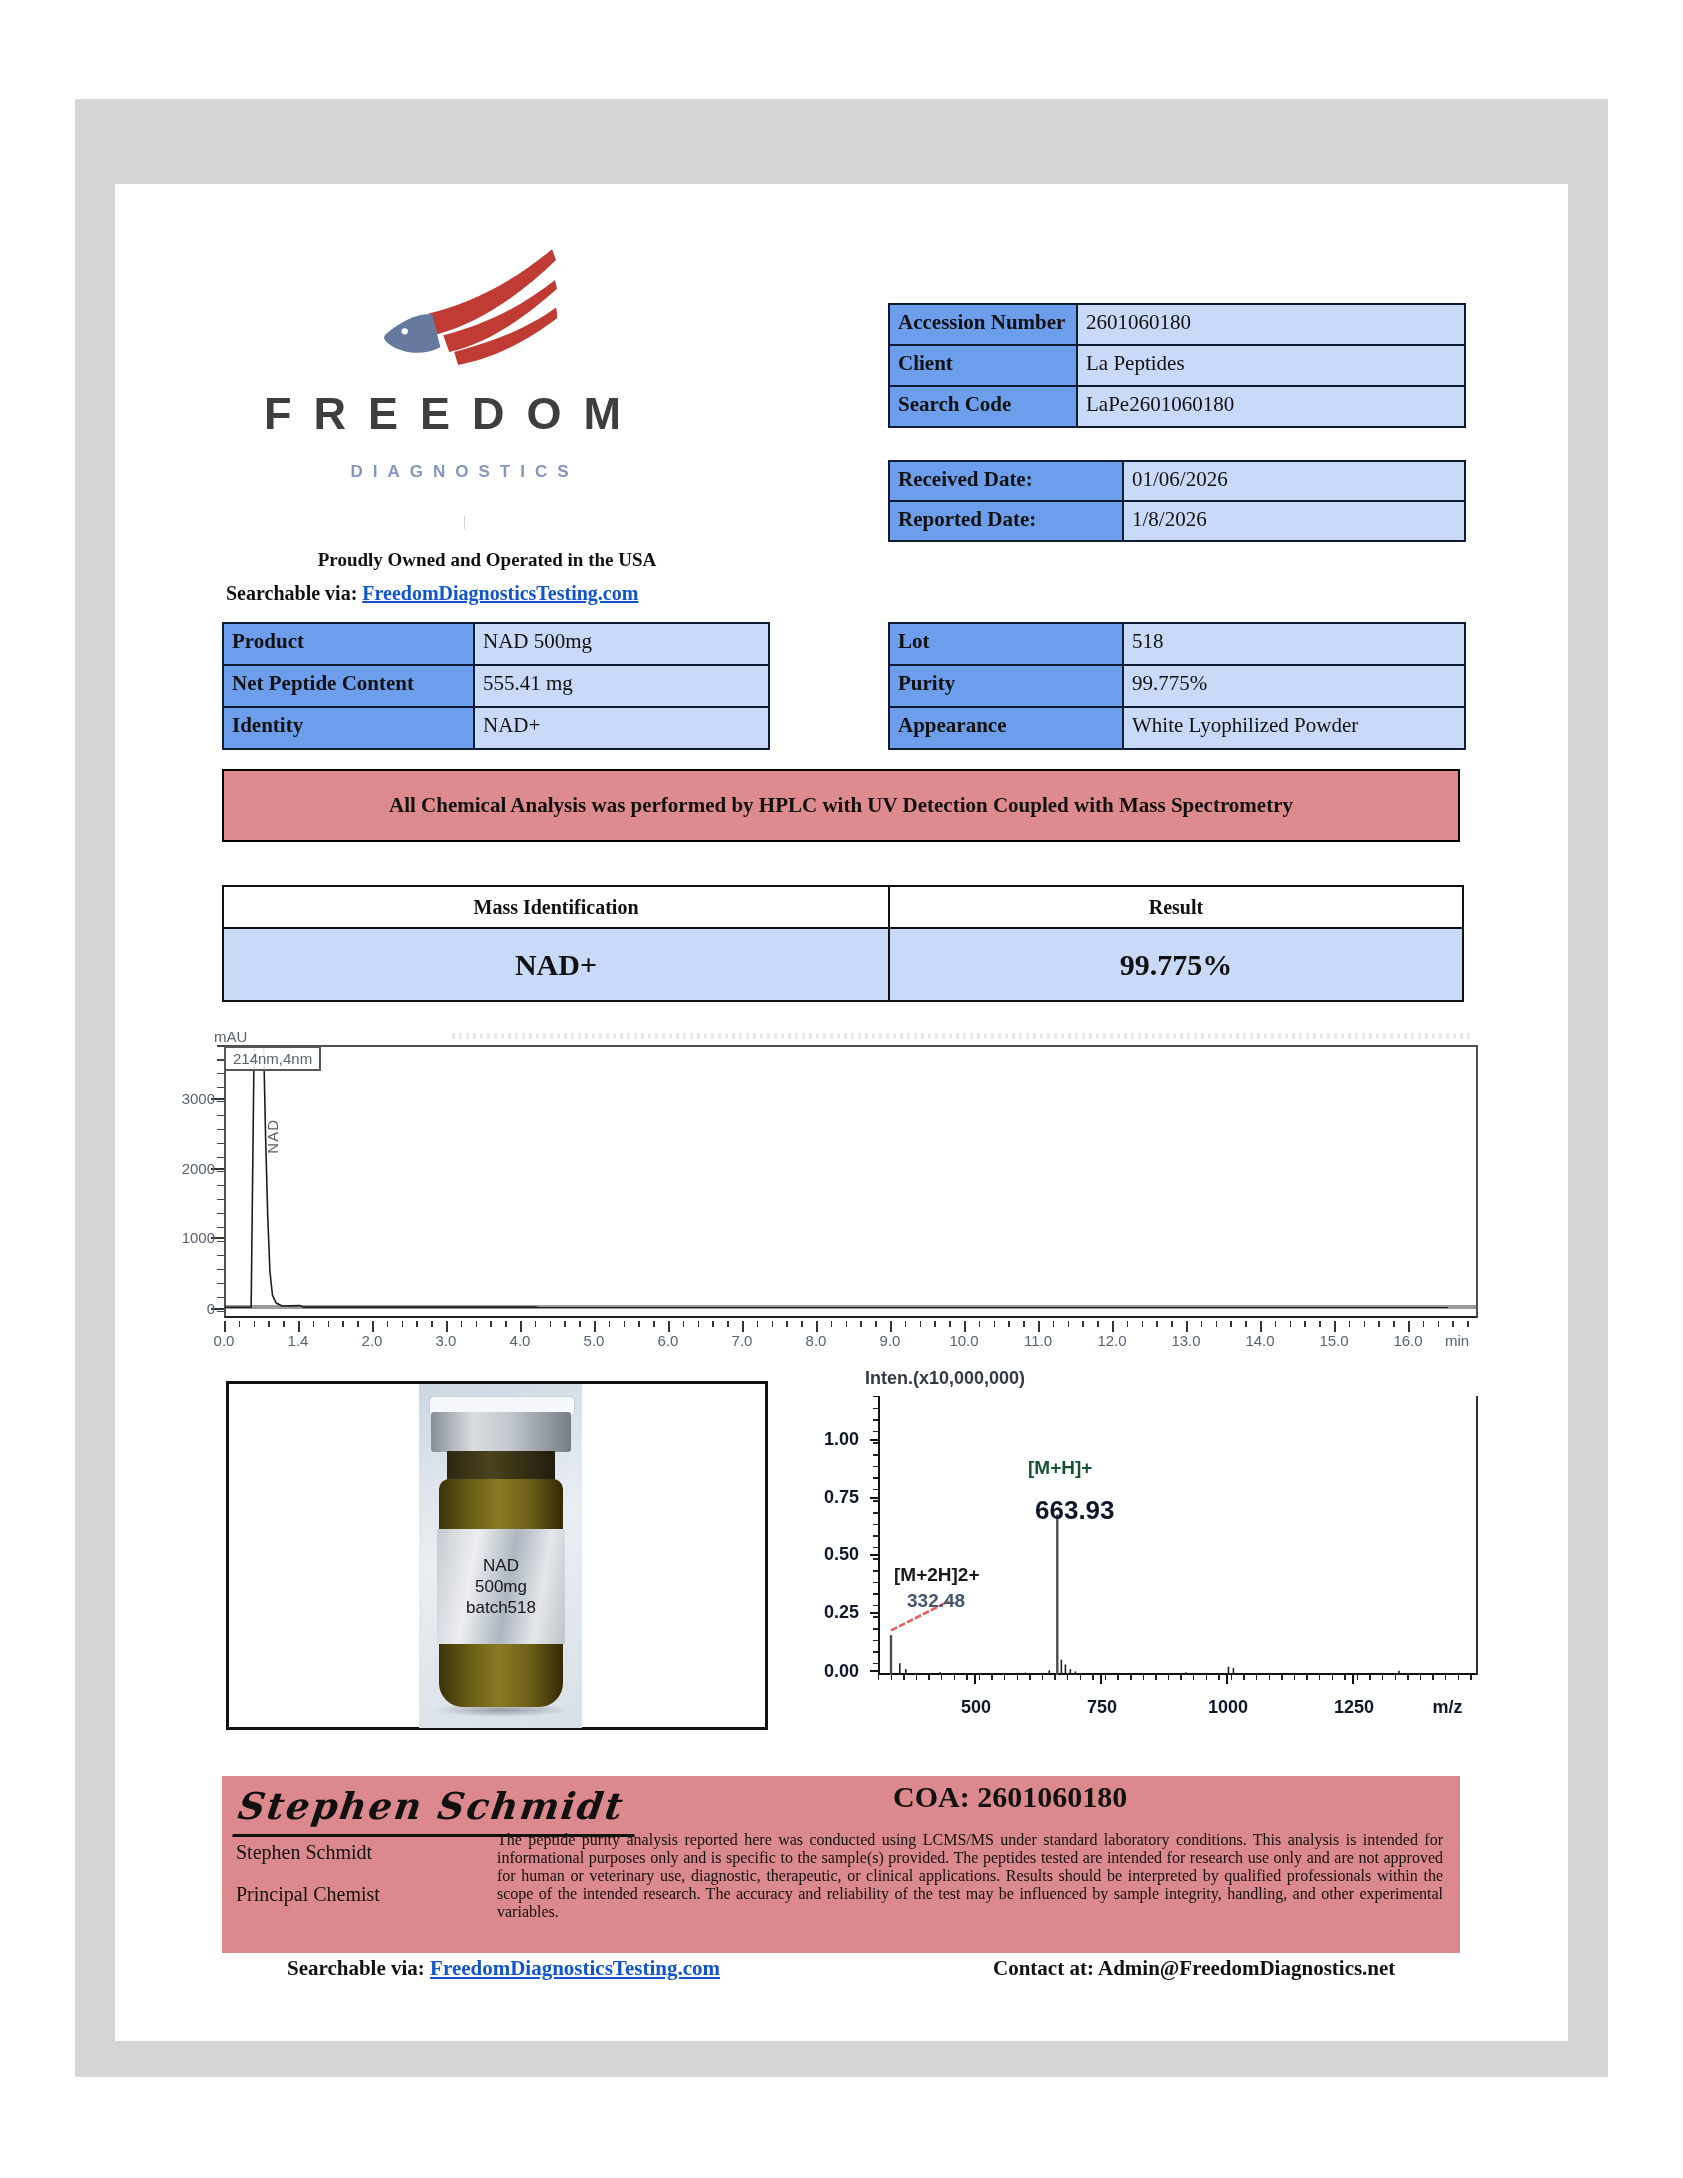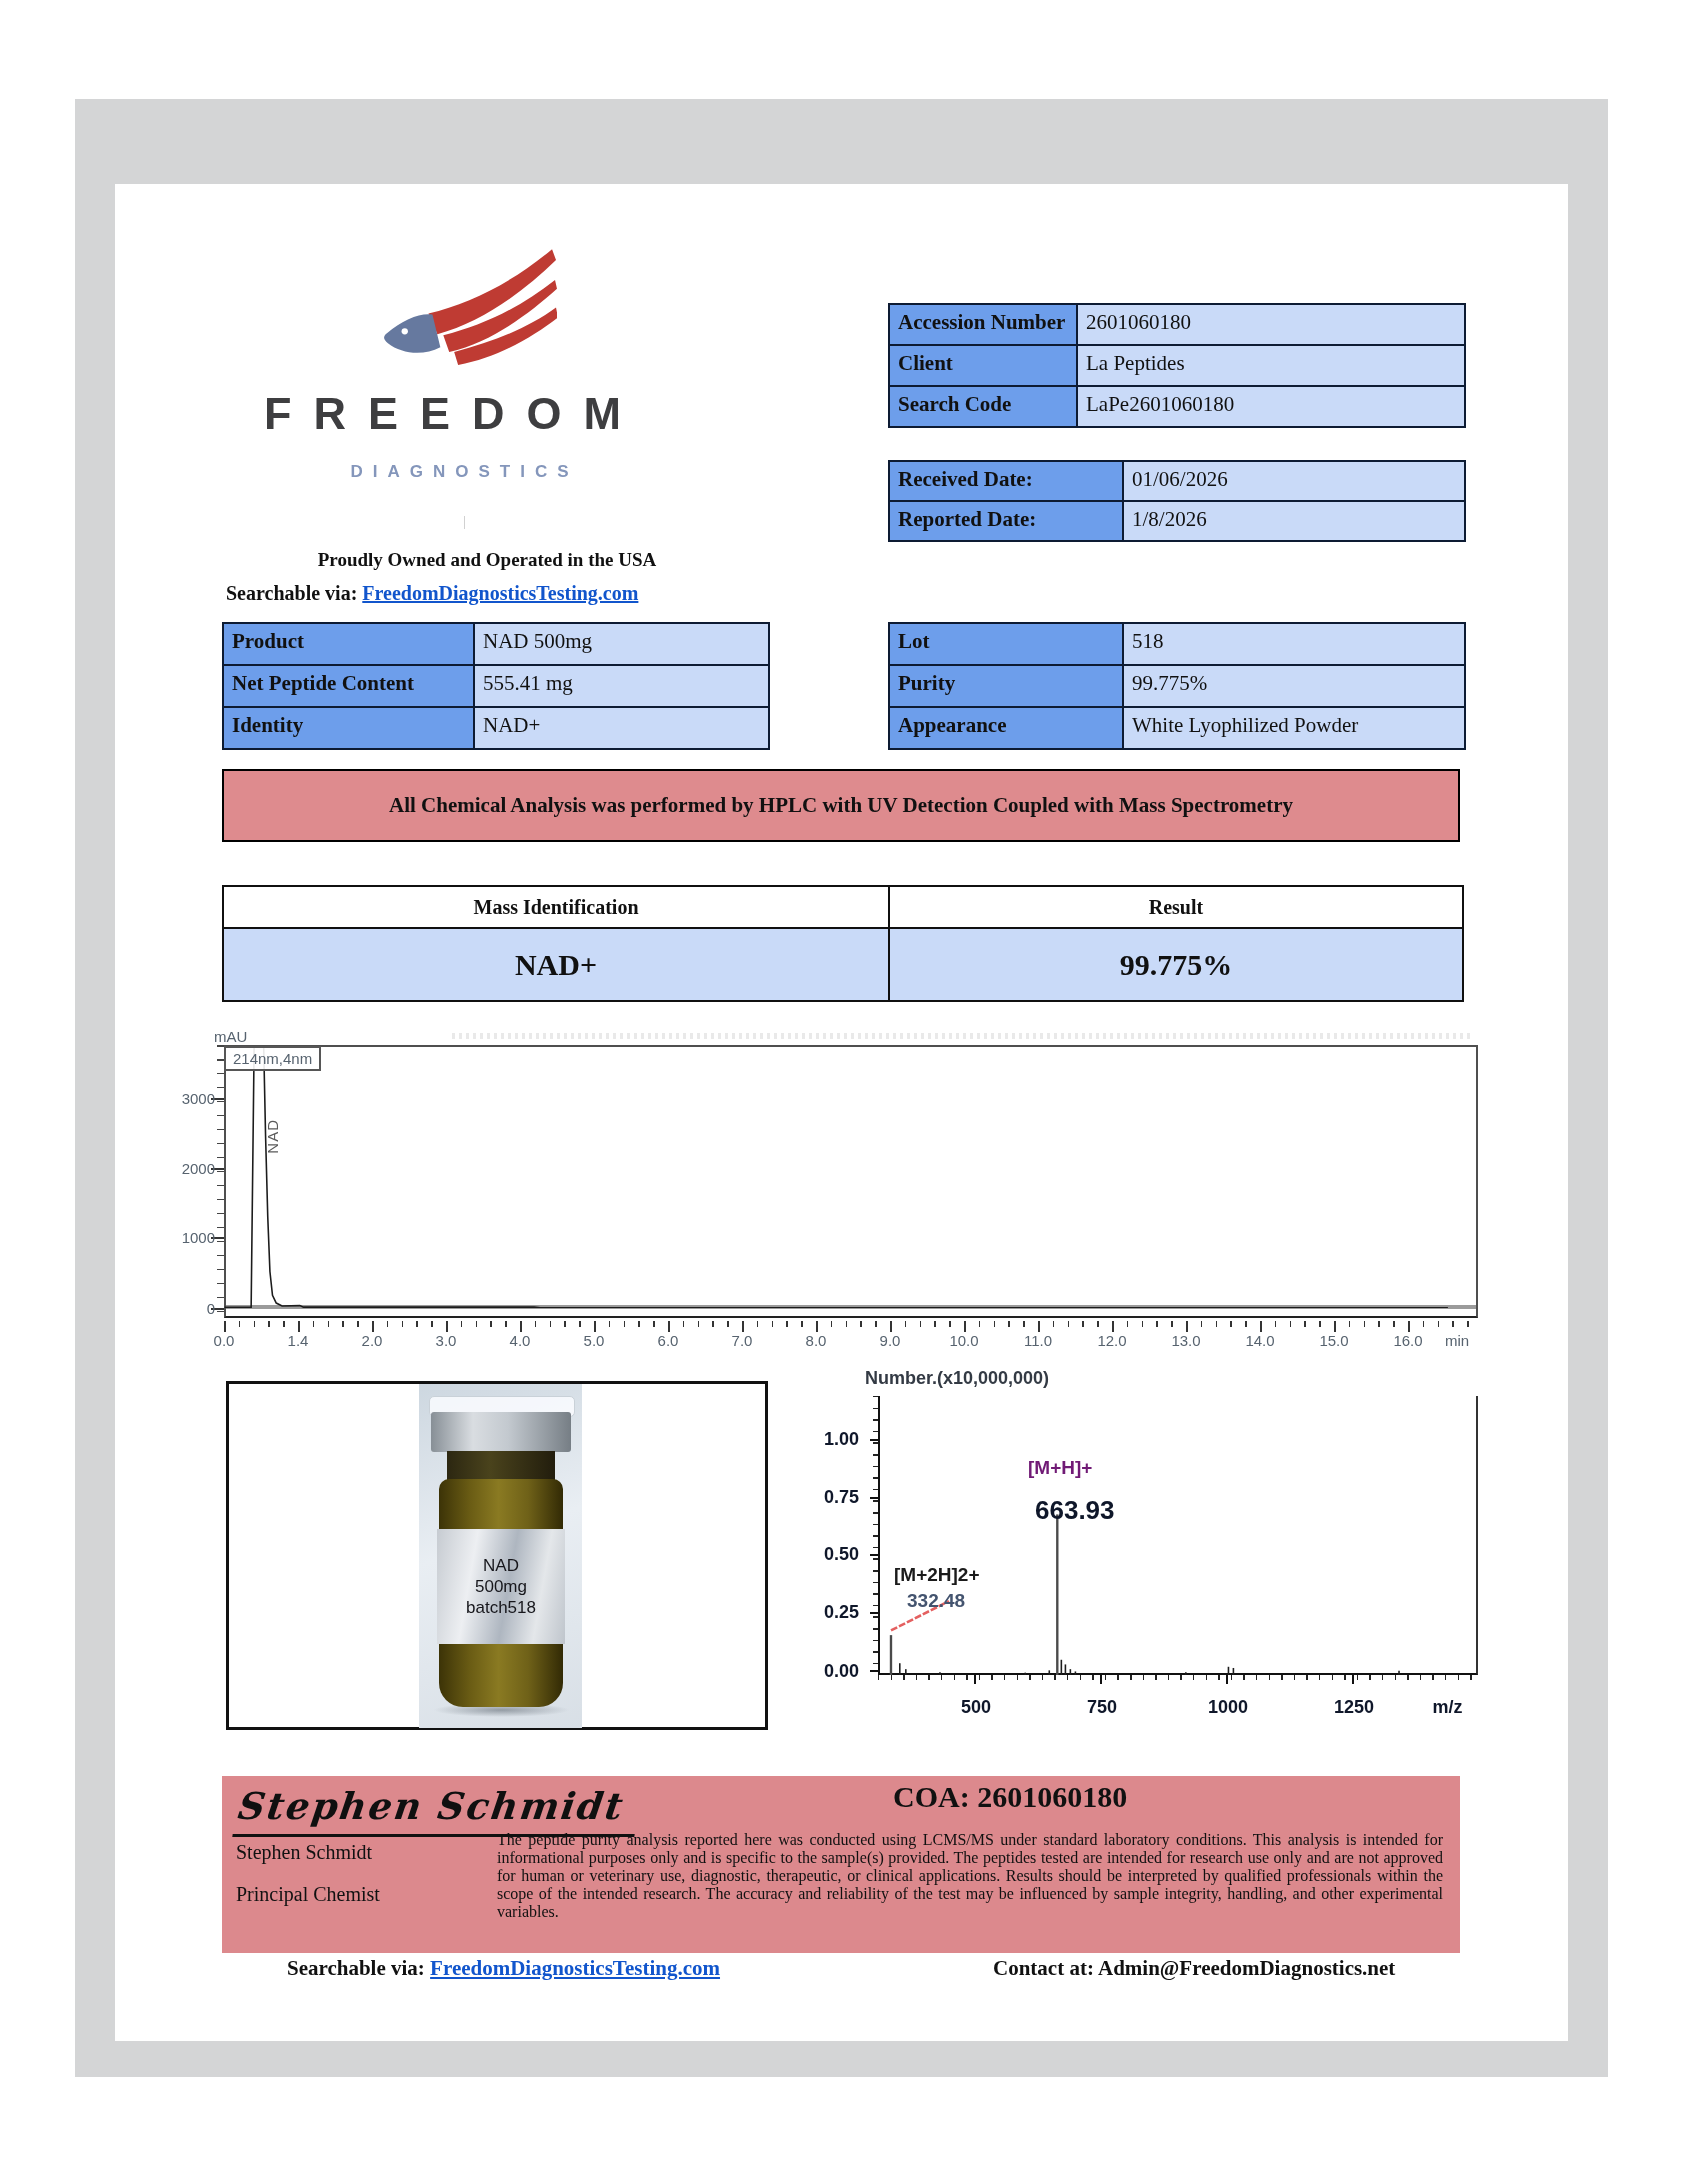--- a/index.html
+++ b/index.html
@@ -100,21 +100,21 @@
       background:repeating-linear-gradient(180deg,#222 0 1.5px,transparent 1.5px 11.6px);}
   #ms-xminor{left:763px;top:1491px;width:600px;height:5px;
       background:repeating-linear-gradient(90deg,#222 0 1.5px,transparent 1.5px 12.6px);}
   .sxtick{position:absolute;width:2px;height:9px;background:#111;top:1491px;}
   #sxt0{left:859px;} #sxt1{left:985px;} #sxt2{left:1111px;} #sxt3{left:1237px;}
   #ms-xlabels{left:798px;top:1513px;width:503px;display:flex;}
   #ms-xlabels span{flex:0 0 126px;text-align:center;font-size:18px;}
   #ms-mz{left:1303px;top:1513px;width:59px;text-align:center;font-size:18px;}
   #ms-p1-label{left:779px;top:1380px;font-size:19px;color:#1b1b1b;}
   #ms-p1-mz{left:792px;top:1406px;font-size:19px;color:#44546f;}
-  #ms-p2-label{left:913px;top:1273px;font-size:19px;color:#701a75;}
+  #ms-p2-label{left:913px;top:1273px;font-size:19px;color:#14532d;}
   #ms-p2-mz{left:920px;top:1311px;font-size:26px;color:#0f172a;}
   
   #sig-block{left:107px;top:1592px;width:1238px;height:177px;background:#dc898d;}
   #sig-script{position:absolute;left:14px;top:8px;font-family:"DejaVu Serif",serif;font-style:italic;
       font-weight:bold;font-size:37px;letter-spacing:2px;transform:skewX(-8deg);
       border-bottom:3px solid #111;padding:0 14px 6px 2px;color:#101010;}
   #sig-name{position:absolute;left:14px;top:65px;font-size:20px;}
   #sig-role{position:absolute;left:14px;top:107px;font-size:20px;}
   #sig-coa{position:absolute;left:671px;top:4px;font-weight:bold;font-size:30px;}
   #sig-disclaimer{position:absolute;left:275px;top:55px;width:946px;font-size:16px;line-height:18px;text-align:justify;}
@@ -264,21 +264,21 @@
       <div id="v-body" class="vp">
         <div id="v-label">
           <span>NAD</span>
           <span>500mg</span>
           <span>batch518</span>
         </div>
       </div>
     </div>
   </div>
 
-  <div id="ms-title" class="abs">Number.(x10,000,000)</div>
+  <div id="ms-title" class="abs">Inten.(x10,000,000)</div>
   <div id="ms-box" class="abs"></div>
   <div id="ms-yminor" class="abs"></div>
   <div id="syt0" class="sytick"></div>
   <div id="syt1" class="sytick"></div>
   <div id="syt2" class="sytick"></div>
   <div id="syt3" class="sytick"></div>
   <div id="syt4" class="sytick"></div>
   <div id="sy0" class="sylab msfont">1.00</div>
   <div id="sy1" class="sylab msfont">0.75</div>
   <div id="sy2" class="sylab msfont">0.50</div>

